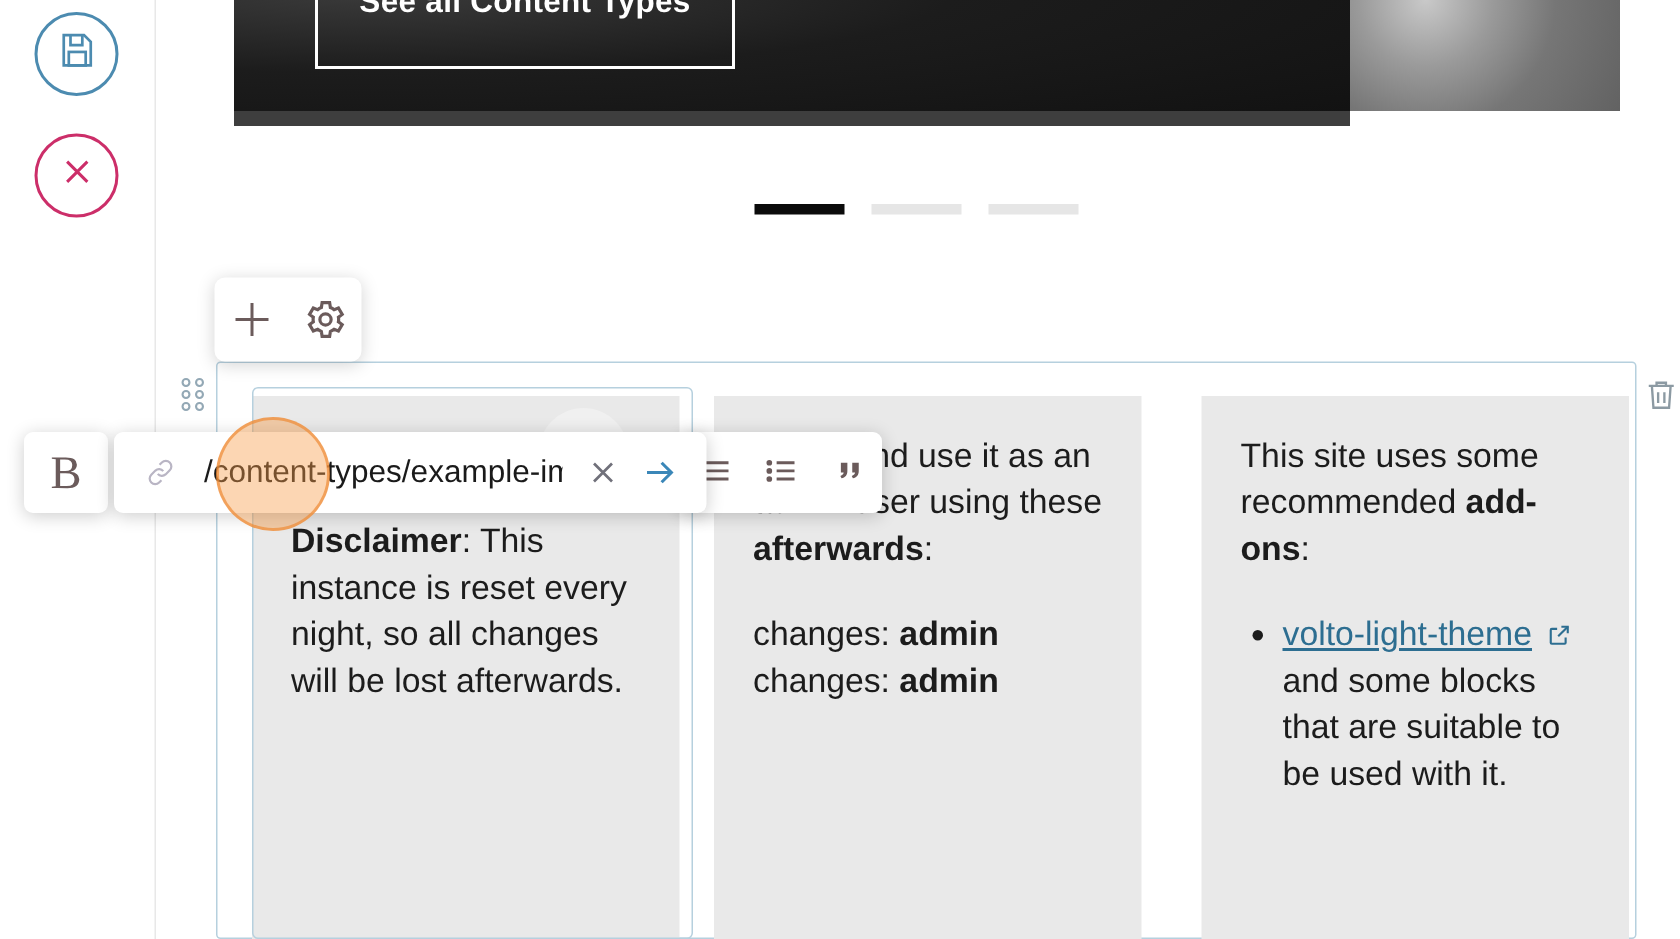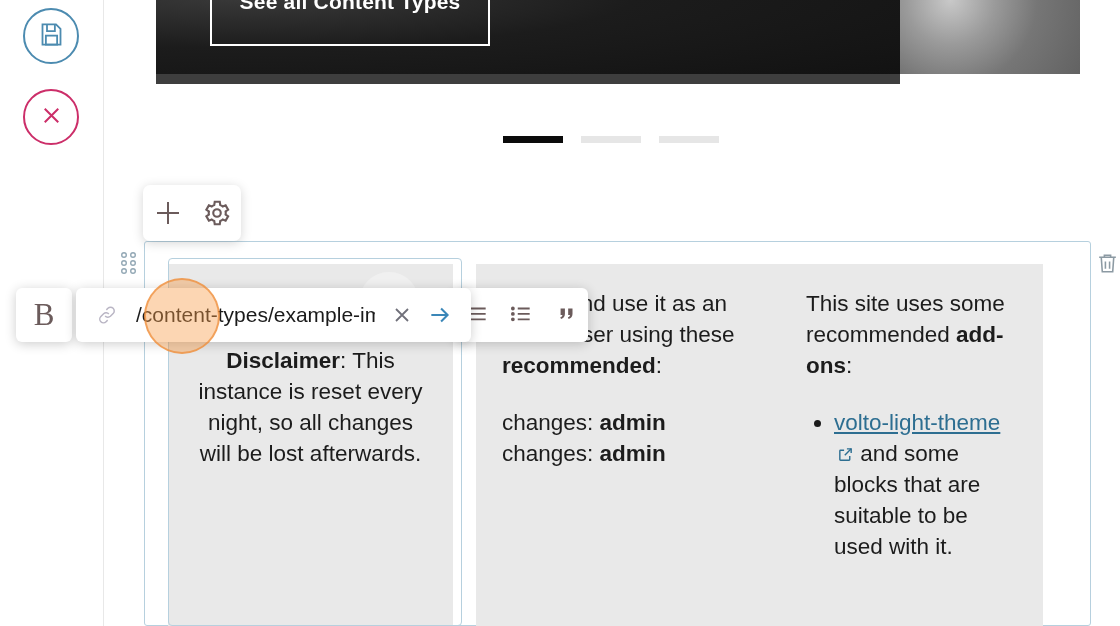--- a/index.html
+++ b/index.html
@@ -69,23 +69,23 @@
   .outer-block {
     position:absolute; left:40px; top:241px; width:947px; height:385px;
     border:1px solid #b6d0de; border-radius:3px; background:#fff;
   }
   .drag-handle { position:absolute; left:14px; top:250px; cursor:grab; z-index:20; }
   .trash { position:absolute; left:991px; top:250px; cursor:pointer; z-index:20; }
 
   
   .cols { position:absolute; left:40px; top:264px; width:947px; height:362px; }
   .col { position:absolute; top:0; width:285px; height:362px; background:#e9e9e9; padding:24px 26px; }
-  .col.c1 { left:24px;text-align:center; }
+  .col.c1 { left:24px; }
   .col.c2 { left:332px; }
-  .col.c3 { left:614px;padding-left:48px; }
+  .col.c3 { left:657px; }
   
   .col-sel {
     position:absolute; left:64px; top:258px; width:294px; height:368px;
     border:1px solid #b6d0de; border-radius:4px; pointer-events:none;
   }
   .col-circle {
     position:absolute; left:255px; top:272px; width:60px; height:60px;
     border-radius:50%; background:#f0f0f0;
   }
 
@@ -191,21 +191,21 @@
           </p>
           <p>
             <b>Disclaimer</b><span>: This instance is reset every night, so all changes will be lost afterwards.</span>
           </p>
         </div>
       </div>
 
       <div class="col c2">
         <div class="txt">
           <p>
-            <b>log in</b><span> and use it as an admin user using these </span><b>recommended</b><span>:</span>
+            <b>log in</b><span> and use it as an admin user using these </span><b>afterwards</b><span>:</span>
           </p>
           <p>
             <span>changes: </span><b>admin</b><br>
             <span>changes: </span><b>admin</b>
           </p>
         </div>
       </div>
 
       <div class="col c3">
         <div class="txt">

